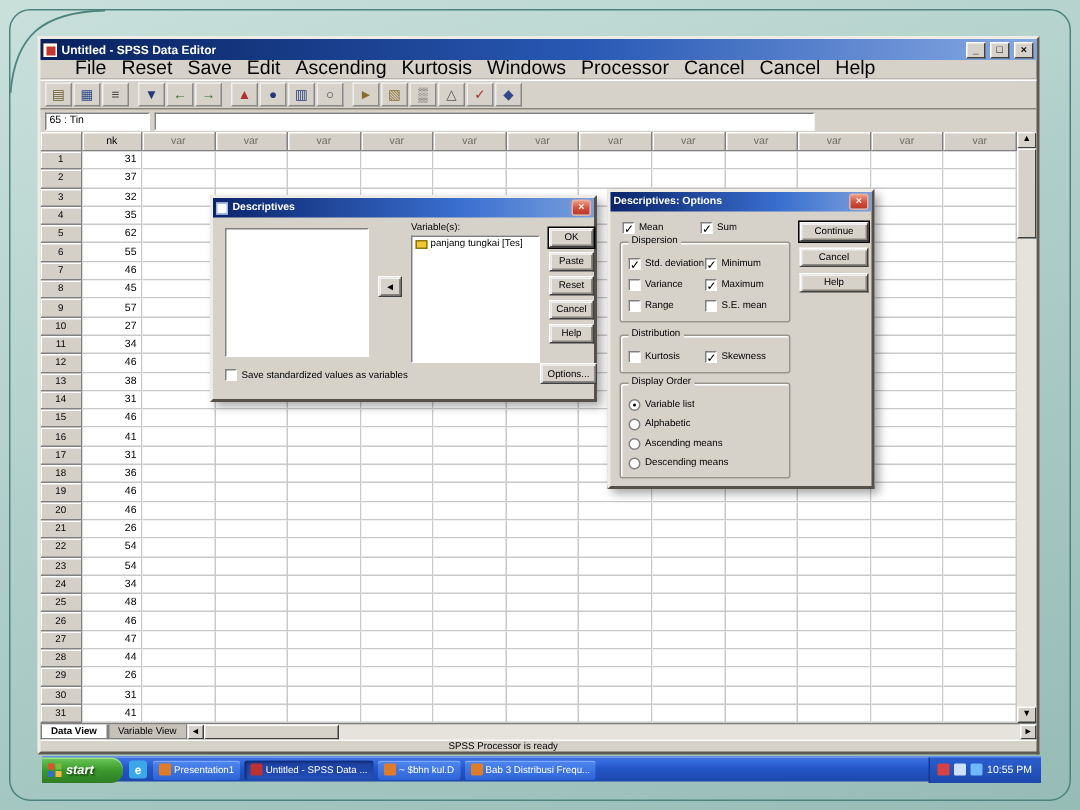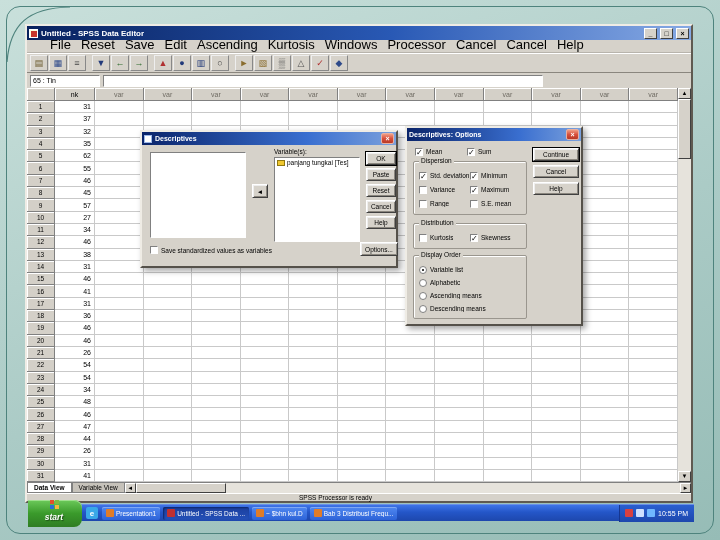--- a/index.html
+++ b/index.html
@@ -115,23 +115,23 @@
   .g-disp { left:6px; top:33px; width:114px; height:54px; }
   .g-dist { left:6px; top:95px; width:114px; height:26px; }
   .g-ord  { left:6px; top:127px; width:114px; height:64px; }
   .opts2 { display:grid; grid-template-columns:51px 51px; padding:7px 0 0 5px; grid-auto-rows:14px; }
   .opts1 { display:grid; grid-template-columns:1fr; padding:7px 0 0 5px; grid-auto-rows:13px; }
   .d2-buttons { position:absolute; left:126px; top:20px; width:46px; display:flex; flex-direction:column; gap:4px; }
 
   
   .taskbar { position:absolute; left:28px; top:504px; width:666px; height:17px; display:flex; align-items:center;
              background:linear-gradient(#3e74e8 0%,#2456c8 45%,#1d47ad 100%); border-top:1px solid #6a8fe8; z-index:20; }
-  .startbtn { height:27px; width:54px; display:flex; align-items:center; gap:3px; padding:0 6px 0 4px;
+  .startbtn { height:17px; width:54px; display:flex; align-items:center; gap:3px; padding:0 6px 0 4px;
               border-radius:0 8px 8px 0; background:linear-gradient(#6cc95a 0%,#3a9a2b 50%,#2f7d23 100%);
-              box-shadow:inset 0 1px 0 #9fe08f;flex-direction:column; }
+              box-shadow:inset 0 1px 0 #9fe08f; }
   .startbtn span.lbl { color:#fff; font-weight:bold; font-style:italic; font-size:8.5px; text-shadow:1px 1px 1px #1d4f16; }
   .winflag { width:9px; height:9px; display:grid; grid-template-columns:4px 4px; grid-template-rows:4px 4px; gap:1px; }
   .winflag i { display:block; }
   .ql { width:12px; height:12px; margin:0 4px; border-radius:2px; display:flex; align-items:center; justify-content:center;
         color:#fff; font-size:8px; font-weight:bold; background:#3aa8e8; }
   .tasks { display:flex; gap:3px; align-items:center; flex:1; overflow:hidden; }
   .task { height:13px; border-radius:2px; display:flex; align-items:center; gap:2px; padding:0 4px;
           background:linear-gradient(#5088f0,#2d63d8); box-shadow:inset 0 1px 0 #7fa8f4; color:#fff;
           font-size:6.5px; white-space:nowrap; overflow:hidden; }
   .task.active { background:linear-gradient(#1b3f9e,#2450b8); box-shadow:inset 1px 1px 2px #0c2568; }

